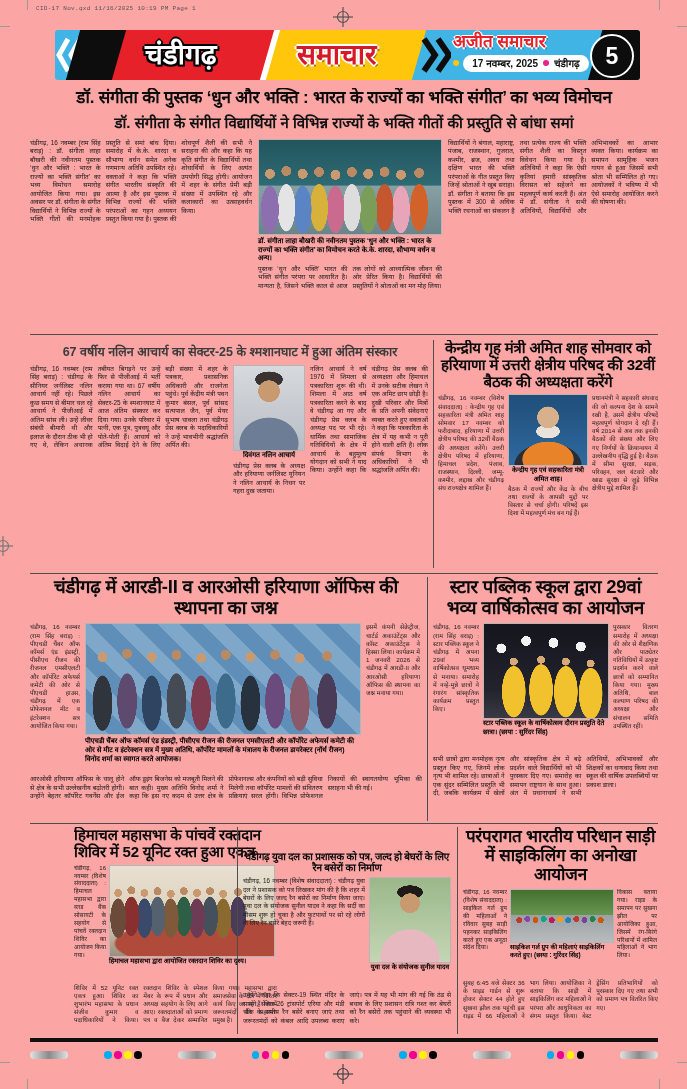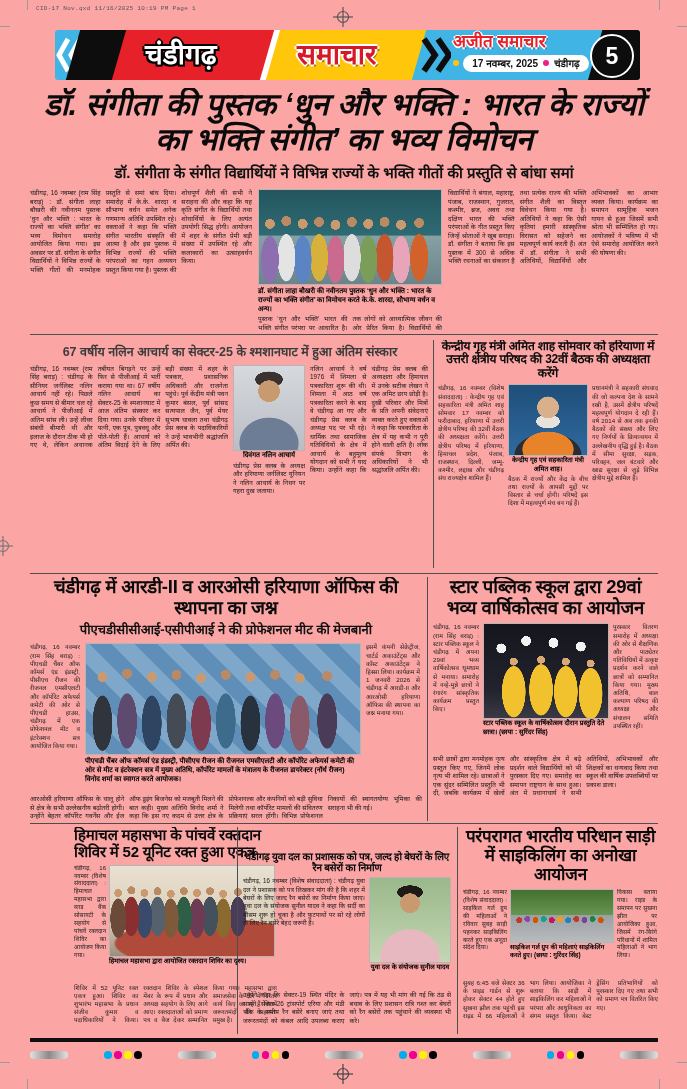--- a/index.html
+++ b/index.html
@@ -189,21 +189,21 @@
           <span>चंडीगढ़</span>
         </span>
         <span class="mh-dot" style="background:#ffc60b;"></span>
       </div>
     </div>
     <div class="mh-circle-wrap"></div>
     <div class="mh-circle">5</div>
   </div>
 
   <div class="sec" style="left:30px;top:88px;width:628px;height:244px;">
-    <div class="hl" style="font-size:31px;font-style:italic;">डॉ. संगीता की पुस्तक ‘धुन और भक्ति : भारत के राज्यों का भक्ति संगीत’ का भव्य विमोचन</div>
+    <div class="hl" style="font-size:17px;">डॉ. संगीता की पुस्तक ‘धुन और भक्ति : भारत के राज्यों का भक्ति संगीत’ का भव्य विमोचन</div>
     <div class="sub" style="font-size:15px;margin-top:5px;color:#111;">डॉ. संगीता के संगीत विद्यार्थियों ने विभिन्न राज्यों के भक्ति गीतों की प्रस्तुति से बांधा समां</div>
     <div class="flexrow" style="gap:6px;margin-top:7px;height:184px;overflow:hidden;">
       <div class="body c3" style="width:222px;height:184px;">चंडीगढ़, 16 नवम्बर (राम सिंह बराड़) : डॉ. संगीता लाहा बौखरी की नवीनतम पुस्तक ‘धुन और भक्ति : भारत के राज्यों का भक्ति संगीत’ का भव्य विमोचन समारोह आयोजित किया गया। इस अवसर पर डॉ. संगीता के संगीत विद्यार्थियों ने विभिन्न राज्यों के भक्ति गीतों की मनमोहक प्रस्तुति से समां बांध दिया। समारोह में के.के. शारदा व सौभाग्य वर्धन समेत अनेक गणमान्य अतिथि उपस्थित रहे। वक्ताओं ने कहा कि भक्ति संगीत भारतीय संस्कृति की आत्मा है और इस पुस्तक में विभिन्न राज्यों की भक्ति परंपराओं का गहन अध्ययन प्रस्तुत किया गया है। पुस्तक की शोधपूर्ण शैली की सभी ने सराहना की और कहा कि यह कृति संगीत के विद्यार्थियों तथा शोधार्थियों के लिए अत्यंत उपयोगी सिद्ध होगी। आयोजन में शहर के संगीत प्रेमी बड़ी संख्या में उपस्थित रहे और कलाकारों का उत्साहवर्धन किया।</div>
       <div style="width:184px;">
         <div class="ph ph-stage" style="width:184px;height:96px;"></div>
         <div class="cap" style="margin-top:2px;">डॉ. संगीता लाहा बौखरी की नवीनतम पुस्तक ‘धुन और भक्ति : भारत के राज्यों का भक्ति संगीत’ का विमोचन करते के.के. शारदा, सौभाग्य वर्धन व अन्य।</div>
         <div class="body c2" style="margin-top:2px;height:50px;">पुस्तक ‘धुन और भक्ति’ भारत की भक्ति संगीत परंपरा पर आधारित है। मान्यता है, जिसने भक्ति काल से आज तक लोगों को आध्यात्मिक जीवन की ओर प्रेरित किया है। विद्यार्थियों की प्रस्तुतियों ने श्रोताओं का मन मोह लिया।</div>
       </div>
       <div class="body c3" style="width:210px;height:184px;">विद्यार्थियों ने बंगाल, महाराष्ट्र, पंजाब, राजस्थान, गुजरात, कश्मीर, ब्रज, अवध तथा दक्षिण भारत की भक्ति परंपराओं के गीत प्रस्तुत किए जिन्हें श्रोताओं ने खूब सराहा। डॉ. संगीता ने बताया कि इस पुस्तक में 300 से अधिक भक्ति रचनाओं का संकलन है तथा प्रत्येक राज्य की भक्ति संगीत शैली का विस्तृत विवेचन किया गया है। अतिथियों ने कहा कि ऐसी कृतियां हमारी सांस्कृतिक विरासत को सहेजने का महत्वपूर्ण कार्य करती हैं। अंत में डॉ. संगीता ने सभी अतिथियों, विद्यार्थियों और अभिभावकों का आभार व्यक्त किया। कार्यक्रम का समापन सामूहिक भजन गायन से हुआ जिसमें सभी श्रोता भी सम्मिलित हो गए। आयोजकों ने भविष्य में भी ऐसे समारोह आयोजित करने की घोषणा की।</div>
     </div>
@@ -220,37 +220,36 @@
         <div class="cap capc">दिवंगत नलिन आचार्य</div>
         <div class="body" style="margin-top:2px;height:62px;">चंडीगढ़ प्रेस क्लब के अध्यक्ष और हरियाणा जर्नलिस्ट यूनियन ने नलिन आचार्य के निधन पर गहरा दुख जताया।</div>
       </div>
       <div class="body c2" style="width:118px;height:170px;">नलिन आचार्य ने वर्ष 1976 में शिमला से पत्रकारिता शुरू की थी। शिमला में आठ वर्ष पत्रकारिता करने के बाद वे चंडीगढ़ आ गए और चंडीगढ़ प्रेस क्लब के अध्यक्ष पद पर भी रहे। धार्मिक तथा सामाजिक गतिविधियों के क्षेत्र में आचार्य के बहुमूल्य योगदान को सभी ने याद किया। उन्होंने कहा कि चंडीगढ़ प्रेस क्लब की अध्यक्षता और हिमाचल में उनके सटीक लेखन ने एक अमिट छाप छोड़ी है। दुखी परिवार और मित्रों के प्रति अपनी संवेदनाएं व्यक्त करते हुए वक्ताओं ने कहा कि पत्रकारिता के क्षेत्र में यह कभी न पूरी होने वाली क्षति है। लोक संपर्क विभाग के अधिकारियों ने भी श्रद्धांजलि अर्पित की।</div>
     </div>
   </div>
 
   <div class="vrule" style="left:433px;top:340px;height:228px;"></div>
 
   <div class="sec" style="left:438px;top:340px;width:220px;height:230px;">
-    <div class="hl" style="font-size:12px;">केन्द्रीय गृह मंत्री अमित शाह सोमवार को हरियाणा में उत्तरी क्षेत्रीय परिषद की 32वीं बैठक की अध्यक्षता करेंगे</div>
+    <div class="hl" style="font-size:15px;">केन्द्रीय गृह मंत्री अमित शाह सोमवार को हरियाणा में उत्तरी क्षेत्रीय परिषद की 32वीं बैठक की अध्यक्षता करेंगे</div>
     <div class="flexrow" style="gap:4px;margin-top:4px;height:160px;overflow:hidden;">
       <div class="body" style="width:66px;height:160px;font-size:6.2px;">चंडीगढ़, 16 नवम्बर (विशेष संवाददाता) : केन्द्रीय गृह एवं सहकारिता मंत्री अमित शाह सोमवार 17 नवम्बर को फरीदाबाद, हरियाणा में उत्तरी क्षेत्रीय परिषद की 32वीं बैठक की अध्यक्षता करेंगे। उत्तरी क्षेत्रीय परिषद में हरियाणा, हिमाचल प्रदेश, पंजाब, राजस्थान, दिल्ली, जम्मू-कश्मीर, लद्दाख और चंडीगढ़ संघ राज्यक्षेत्र शामिल हैं।</div>
       <div style="width:80px;">
         <div class="ph ph-shah" style="width:80px;height:72px;"></div>
         <div class="cap capc" style="font-size:6.6px;">केन्द्रीय गृह एवं सहकारिता मंत्री अमित शाह।</div>
         <div class="body" style="margin-top:2px;height:62px;font-size:6.2px;">बैठक में राज्यों और केंद्र के बीच तथा राज्यों के आपसी मुद्दों पर विस्तार से चर्चा होगी। परिषदें इस दिशा में महत्वपूर्ण मंच बन गई हैं।</div>
       </div>
       <div class="body" style="width:66px;height:160px;font-size:6.2px;">प्रधानमंत्री ने सहकारी संघवाद की जो कल्पना देश के सामने रखी है, उसमें क्षेत्रीय परिषदें महत्वपूर्ण योगदान दे रही हैं। वर्ष 2014 से अब तक इनकी बैठकों की संख्या और लिए गए निर्णयों के क्रियान्वयन में उल्लेखनीय वृद्धि हुई है। बैठक में सीमा सुरक्षा, सड़क, परिवहन, जल बंटवारे और खाद्य सुरक्षा से जुड़े विभिन्न क्षेत्रीय मुद्दे शामिल हैं।</div>
     </div>
   </div>
 
   <div class="hrule" style="top:573px;"></div>
 
   <div class="sec" style="left:30px;top:577px;width:392px;height:244px;">
     <div class="hl" style="font-size:18.5px;">चंडीगढ़ में आरडी-II व आरओसी हरियाणा ऑफिस की स्थापना का जश्न</div>
-    <div class="sub" style="font-size:13px;margin-top:2px;color:#111;">पीएचडीसीसीआई-एसीपीआई ने की प्रोफेशनल मीट की मेजबानी</div>
     <div class="flexrow" style="gap:5px;margin-top:5px;">
       <div class="body" style="width:50px;height:148px;font-size:6.2px;">चंडीगढ़, 16 नवम्बर (राम सिंह बराड़) : पीएचडी चैंबर ऑफ कॉमर्स एंड इंडस्ट्री, पीसीएच रीजन की रीजनल एमसीएलटी और कॉर्पोरेट अफेयर्स कमेटी की ओर से पीएचडी हाउस, चंडीगढ़ में एक प्रोफेशनल मीट व इंटरेक्शन सत्र आयोजित किया गया।</div>
       <div style="width:276px;">
         <div class="ph ph-wall" style="width:276px;height:112px;"></div>
         <div class="cap" style="margin-top:2px;">पीएचडी चैंबर ऑफ कॉमर्स एंड इंडस्ट्री, पीसीएच रीजन की रीजनल एमसीएलटी और कॉर्पोरेट अफेयर्स कमेटी की ओर से मीट व इंटरेक्शन सत्र में मुख्य अतिथि, कॉर्पोरेट मामलों के मंत्रालय के रीजनल डायरेक्टर (नॉर्थ रीजन) विनोद शर्मा का स्वागत करते आयोजक।</div>
       </div>
       <div class="body" style="width:54px;height:148px;font-size:6.2px;">इसमें कंपनी सेक्रेट्रीज, चार्टर्ड अकाउंटेंट्स और कॉस्ट अकाउंटेंट्स ने हिस्सा लिया। कार्यक्रम में 1 जनवरी 2026 से चंडीगढ़ में आरडी-II और आरओसी हरियाणा ऑफिस की स्थापना का जश्न मनाया गया।</div>
     </div>
     <div class="body c4" style="margin-top:4px;height:48px;">आरओसी हरियाणा ऑफिस के चालू होने से क्षेत्र के सभी उल्लेखनीय बढ़ोतरी होगी। उन्होंने बेहतर कॉर्पोरेट गवर्नेंस और ईज ऑफ डूइंग बिजनेस को मजबूती मिलने की बात कही। मुख्य अतिथि विनोद शर्मा ने कहा कि इस नए कदम से उत्तर क्षेत्र के प्रोफेशनल्स और कंपनियों को बड़ी सुविधा मिलेगी तथा कॉर्पोरेट मामलों की संवितरण प्रक्रियाएं सरल होंगी। विभिन्न प्रोफेशनल निकायों की स्वागतयोग्य भूमिका की सराहना भी की गई।</div>
   </div>

